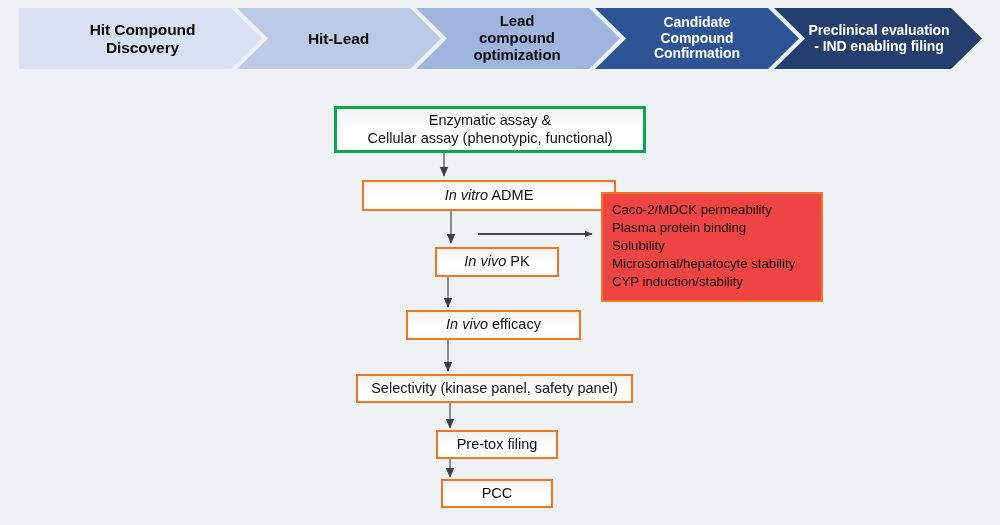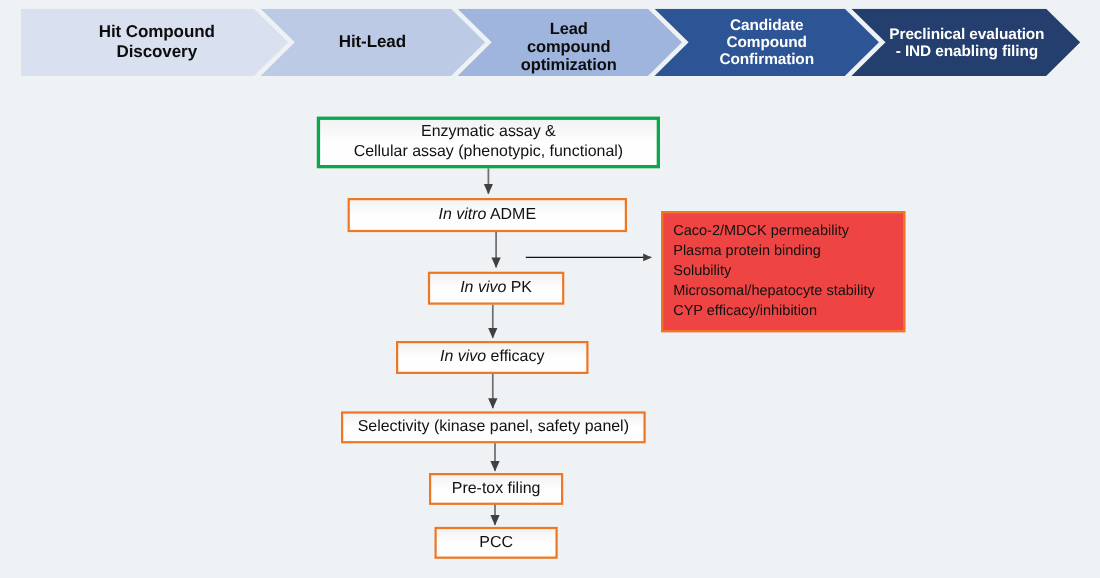--- a/index.html
+++ b/index.html
@@ -49,20 +49,21 @@
   .node {
     position: absolute;
     box-sizing: border-box;
     background: linear-gradient(180deg, #f2f2f2 0%, #ffffff 55%, #fdfdfd 100%);
     display: flex;
     align-items: center;
     justify-content: center;
     text-align: center;
     color: #111111;
     line-height: 1.22;
+    margin-left: 46px;
   }
   .node.green { border: 3px solid #0aa84a; }
   .node.orange { border: 2px solid #ef7722; }
 
   .node-text { display: block; width: 100%; }
   .node-text em { font-style: italic; }
 
   
   #side-panel {
     position: absolute;
@@ -105,21 +106,21 @@
 
     <polygon points="755,0 932,0 963,30.5 932,61 755,61 786,30.5" fill="#243e6e"></polygon>
   </svg>
 
   <div class="stage-label dark" style="left:0px;width:215px;font-size:15.5px;padding-left:16px;">
     <span>Hit Compound<br>Discovery</span>
   </div>
   <div class="stage-label dark" style="left:222px;width:195px;font-size:15.5px;">
     <span>Hit-Lead</span>
   </div>
-  <div class="stage-label dark" style="left:400px;width:196px;font-size:15px;align-items:flex-end;">
+  <div class="stage-label dark" style="left:400px;width:196px;font-size:15px;">
     <span>Lead<br>compound<br>optimization</span>
   </div>
   <div class="stage-label light" style="left:580px;width:196px;font-size:14px;">
     <span>Candidate<br>Compound<br>Confirmation</span>
   </div>
   <div class="stage-label light" style="left:762px;width:196px;font-size:14px;">
     <span>Preclinical evaluation<br>- IND enabling filing</span>
   </div>
 </div>
 
@@ -174,14 +175,14 @@
 
 <div class="node orange" style="left:395px;top:479px;width:112px;height:29px;font-size:14.5px;">
   <span class="node-text">PCC</span>
 </div>
 
 <div id="side-panel">
   <span class="panel-line">Caco-2/MDCK permeability</span>
   <span class="panel-line">Plasma protein binding</span>
   <span class="panel-line">Solubility</span>
   <span class="panel-line">Microsomal/hepatocyte stability</span>
-  <span class="panel-line">CYP efficacy/inhibition</span>
+  <span class="panel-line">CYP induction/stability</span>
 </div>
 
 </body></html>

